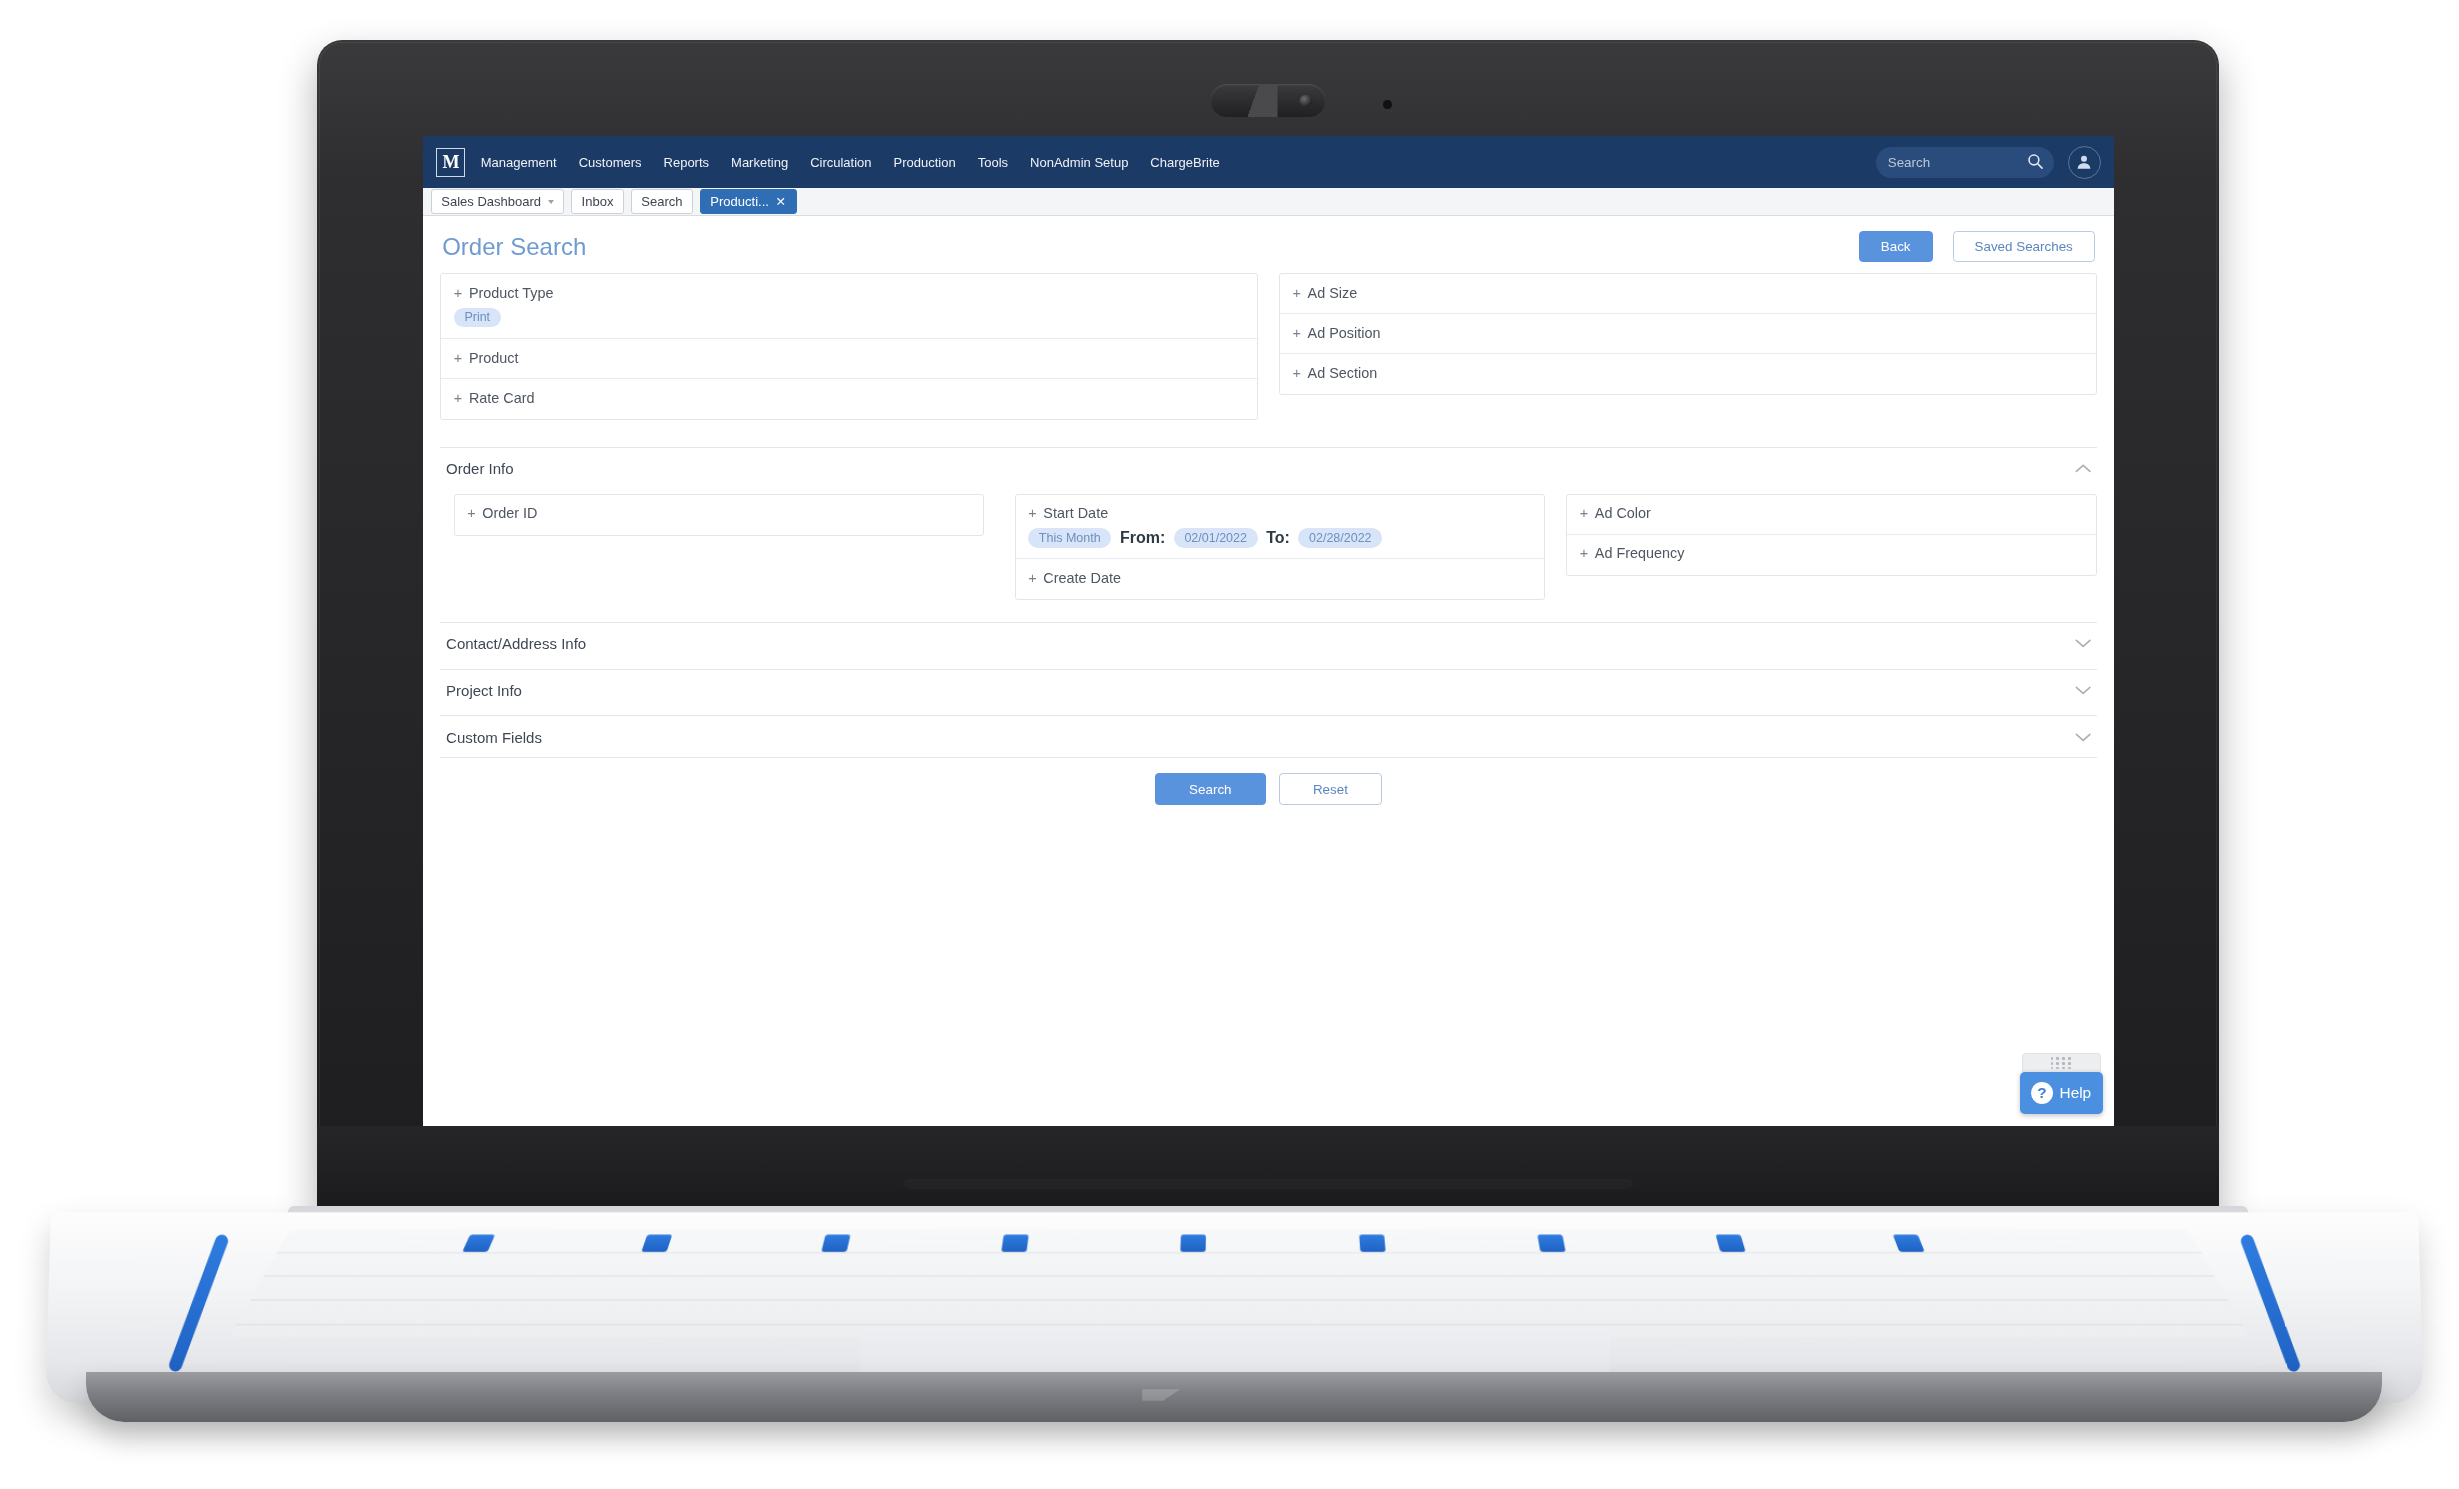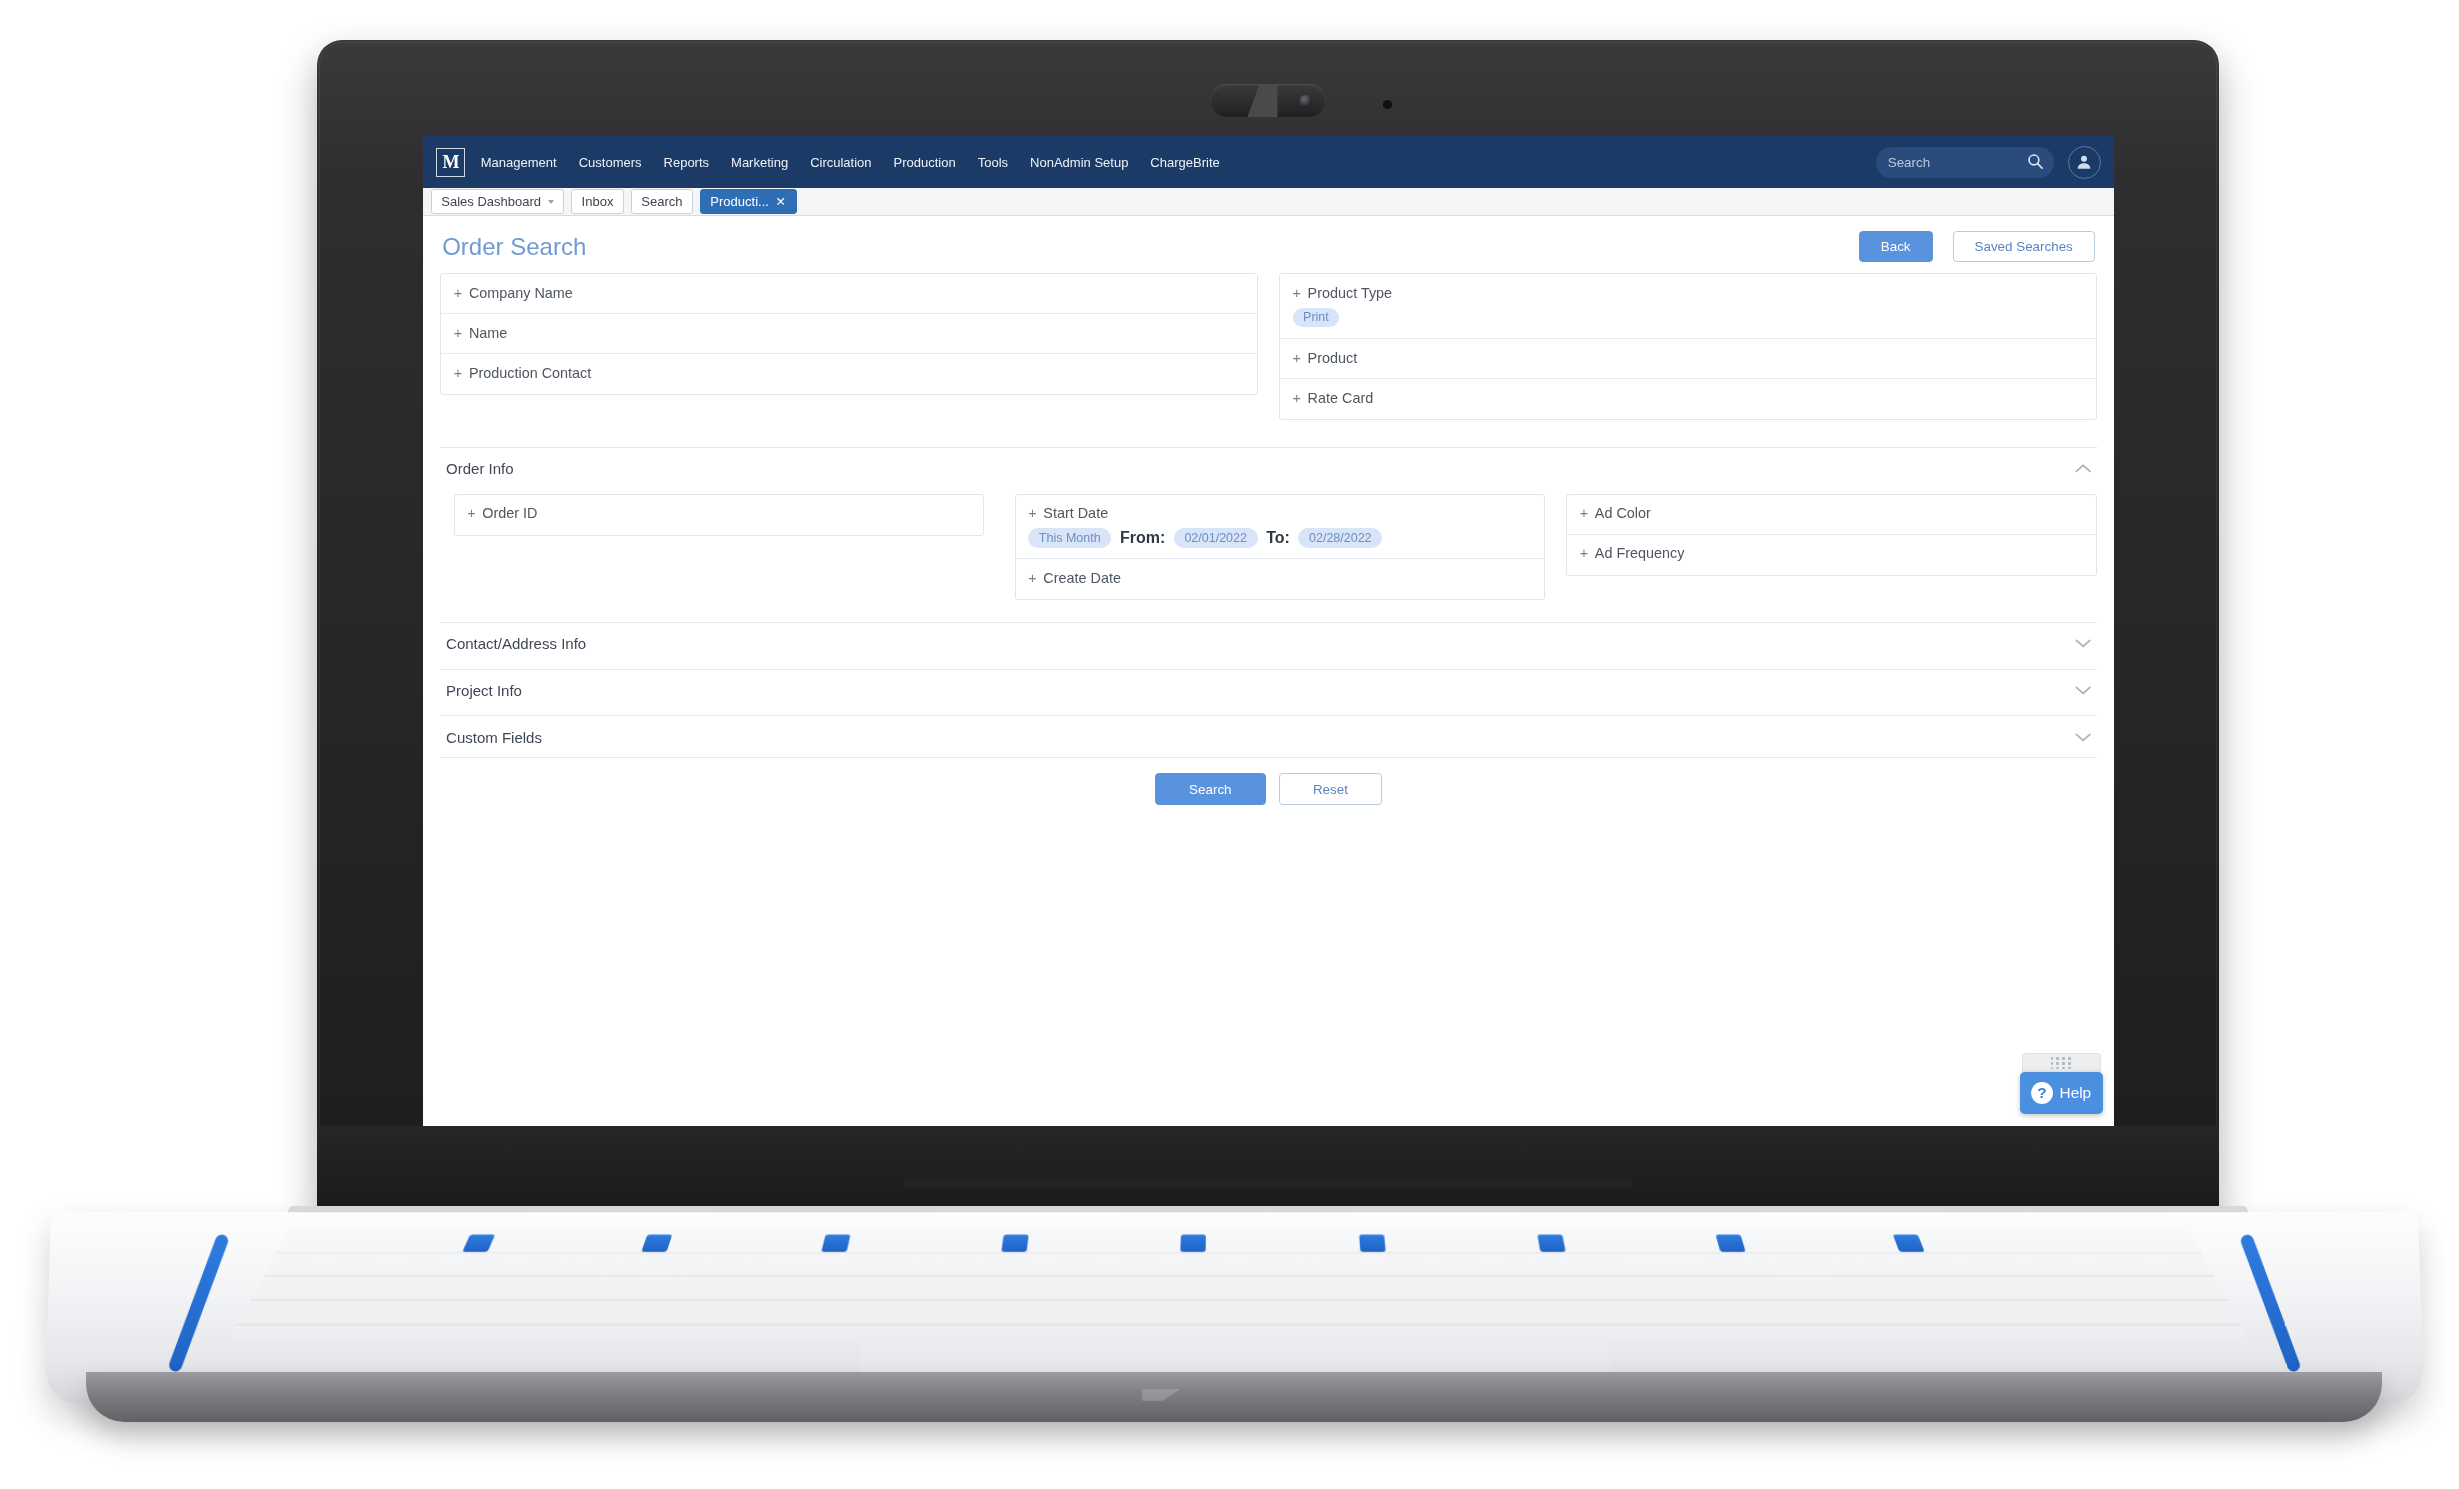--- a/index.html
+++ b/index.html
@@ -310,51 +310,51 @@
         <div class="page-head">
           <div class="page-title">Order Search</div>
           <div class="head-actions">
             <button class="btn btn-primary">Back</button>
             <button class="btn btn-outline">Saved Searches</button>
           </div>
         </div>
 
         <div class="cols">
 
-          <div class="col">
-            <div class="fieldgroup">
-              <div class="field">
-                <span class="plus">+</span><span>Company Name</span>
-              </div>
-              <div class="field">
-                <span class="plus">+</span><span>Name</span>
-              </div>
-              <div class="field">
-                <span class="plus">+</span><span>Production Contact</span>
-              </div>
-            </div>
-          </div>
 
           <div class="col">
             <div class="fieldgroup">
               <div class="field">
                 <span class="plus">+</span><span>Product Type</span>
                 <div class="chips">
                   <span class="chip">Print</span>
                 </div>
               </div>
               <div class="field">
                 <span class="plus">+</span><span>Product</span>
               </div>
               <div class="field">
                 <span class="plus">+</span><span>Rate Card</span>
               </div>
             </div>
           </div>
 
+          <div class="col">
+            <div class="fieldgroup">
+              <div class="field">
+                <span class="plus">+</span><span>Ad Size</span>
+              </div>
+              <div class="field">
+                <span class="plus">+</span><span>Ad Position</span>
+              </div>
+              <div class="field">
+                <span class="plus">+</span><span>Ad Section</span>
+              </div>
+            </div>
+          </div>
         </div>
 
         <div class="section">
           <div class="section-head">
             <span class="section-title">Order Info</span>
             <span class="chev">
               <svg width="16.3" height="10.6" viewBox="0 0 18 11" fill="none" stroke="#aab0b8" stroke-width="1.8" stroke-linecap="round">
                 <polyline points="1.5,9 9,2.2 16.5,9"></polyline>
               </svg>
             </span>

